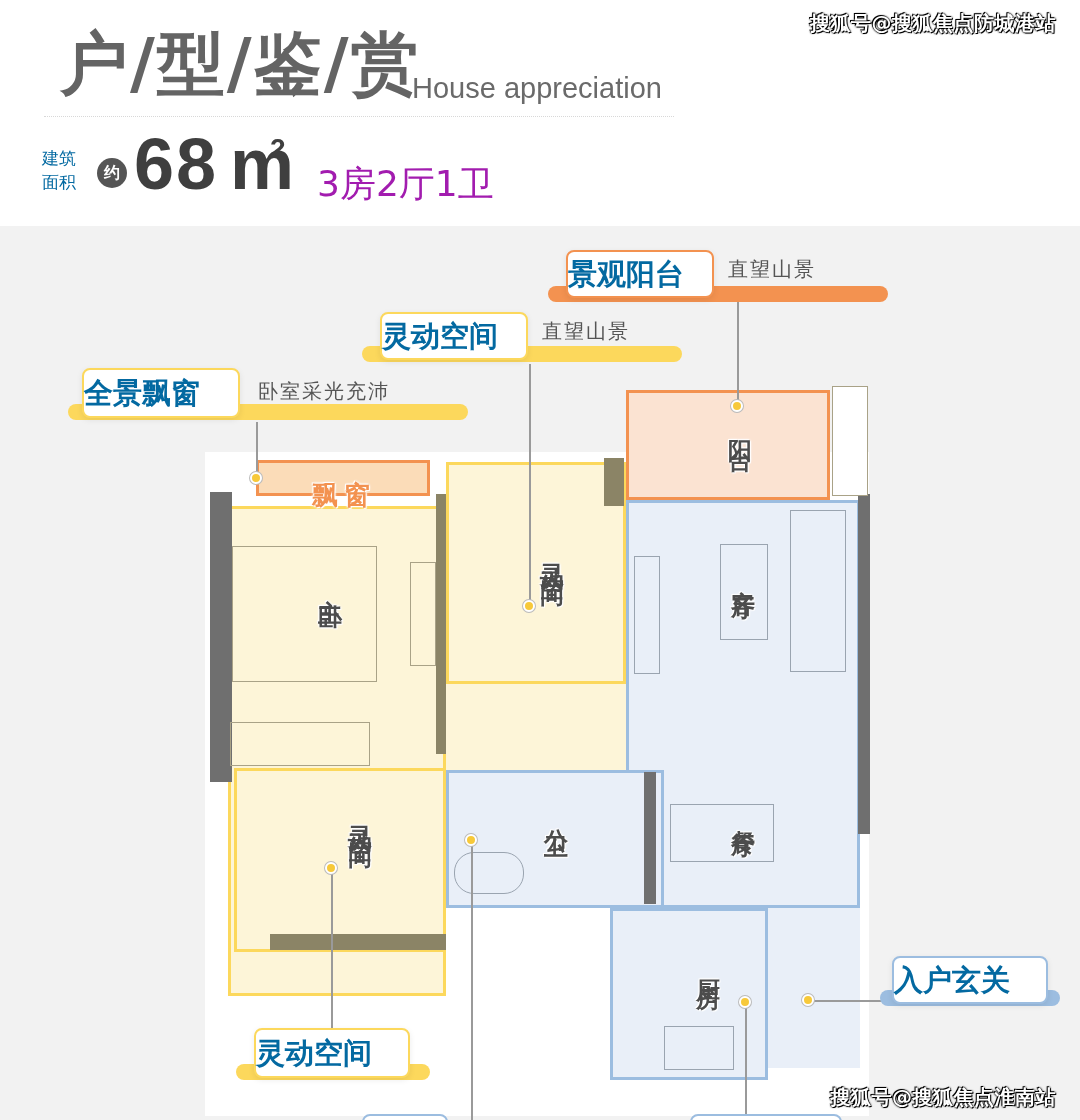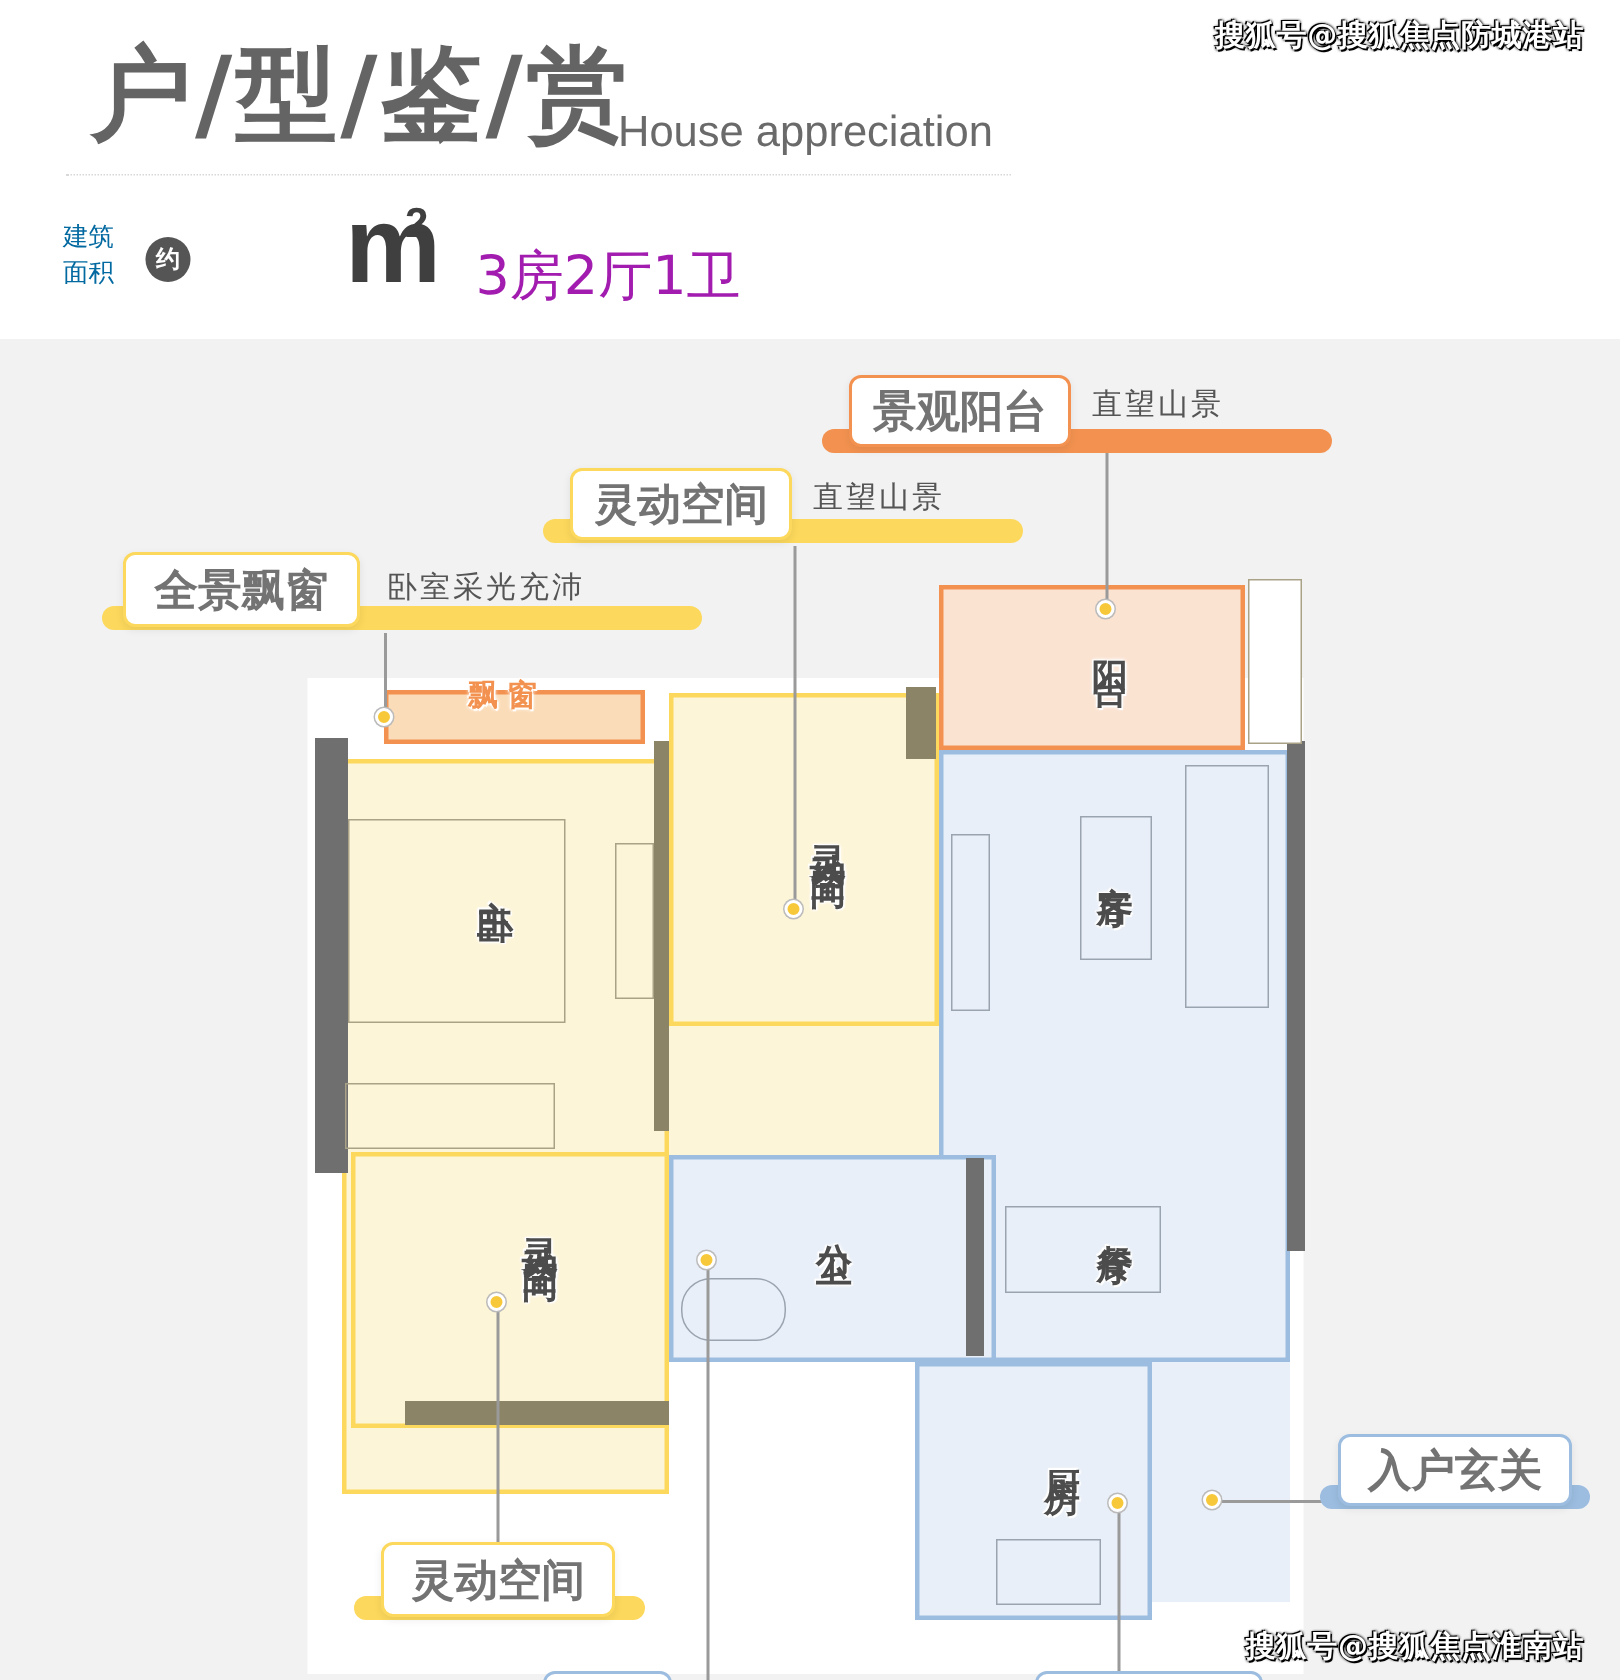--- a/index.html
+++ b/index.html
@@ -19,21 +19,21 @@
 
   .watermark { position: absolute; font-size: 20px; font-weight: bold; color: #fff; text-shadow: 0 0 2px #000, 0 0 2px #000, 1px 1px 0 #000, -1px -1px 0 #000; letter-spacing: 0.5px; }
   .wm-top { right: 24px; top: 10px; }
   .wm-bottom { right: 24px; top: 1084px; }
 
   .plan { position: absolute; left: 0; top: 226px; width: 1080px; height: 894px; }
 
   
   .callout { position: absolute; }
   .callout .bar { position: absolute; left: 0; height: 16px; border-radius: 8px; }
-  .callout .box { position: absolute; background: #fff; border-radius: 8px; font-weight: bold; color: #737373; text-align: center; box-shadow: 0 2px 6px rgba(0,0,0,0.08); }
+  .callout .box { position: absolute; background: #fff; border-radius: 8px; font-weight: bold; color: #0369a1; box-shadow: 0 2px 6px rgba(0,0,0,0.08); }
   .callout .desc { position: absolute; color: #555; font-size: 20px; white-space: nowrap; letter-spacing: 2px; }
   .bar.orange { background: #f39250; }
   .bar.yellow { background: #fcd85c; }
   .bar.blue { background: #9cbde0; }
   .box.orange { border: 2px solid #f39250; }
   .box.yellow { border: 2px solid #fcd85c; }
   .box.blue { border: 2px solid #9cbde0; }
 
   .leader { position: absolute; width: 2px; background: #9a9a9a; }
   .leader-h { position: absolute; height: 2px; background: #9a9a9a; }
@@ -52,20 +52,21 @@
 
 <div class="header">
   <div class="title-cn">户/型/鉴/赏</div>
   <div class="title-en">House appreciation</div>
   <div class="title-rule"></div>
   <div class="area-label">
     <div>建筑</div>
     <div>面积</div>
   </div>
   <div class="area-badge">约</div>
+  <div class="area-value">68</div>
   <div class="area-unit">m</div>
   <div class="area-sup">2</div>
   <div class="layout-text">3房2厅1卫</div>
 </div>
 
 <div class="watermark wm-top">搜狐号@搜狐焦点防城港站</div>
 
 <div class="plan">
 
   <div style="position:absolute;left:205px;top:226px;width:664px;height:664px;background:#fff;"></div>
@@ -94,21 +95,21 @@
   <div class="furn" style="left:232px;top:320px;width:145px;height:136px;"></div>
   <div class="furn" style="left:230px;top:496px;width:140px;height:44px;"></div>
   <div class="furn" style="left:410px;top:336px;width:26px;height:104px;"></div>
   <div class="furn blue" style="left:720px;top:318px;width:48px;height:96px;"></div>
   <div class="furn blue" style="left:790px;top:284px;width:56px;height:162px;"></div>
   <div class="furn blue" style="left:634px;top:330px;width:26px;height:118px;"></div>
   <div class="furn blue" style="left:670px;top:578px;width:104px;height:58px;"></div>
   <div class="furn blue" style="left:454px;top:626px;width:70px;height:42px;border-radius:20px;"></div>
   <div class="furn blue" style="left:664px;top:800px;width:70px;height:44px;"></div>
 
-  <div class="room-label" style="left:312px;top:224px;writing-mode:horizontal-tb;color:#f39250;font-size:20px;">飘窗</div>
+  <div class="room-label" style="left:312px;top:252px;writing-mode:horizontal-tb;color:#f39250;font-size:26px;">飘窗</div>
   <div class="room-label" style="left:314px;top:354px;">主卧</div>
   <div class="room-label" style="left:536px;top:318px;">灵动空间</div>
   <div class="room-label" style="left:344px;top:580px;">灵动空间</div>
   <div class="room-label" style="left:724px;top:196px;">阳台</div>
   <div class="room-label" style="left:727px;top:346px;">客厅</div>
   <div class="room-label" style="left:727px;top:584px;">餐厅</div>
   <div class="room-label" style="left:540px;top:584px;">公卫</div>
   <div class="room-label" style="left:692px;top:734px;">厨房</div>
 
   <div class="leader" style="left:737px;top:76px;height:104px;"></div>

